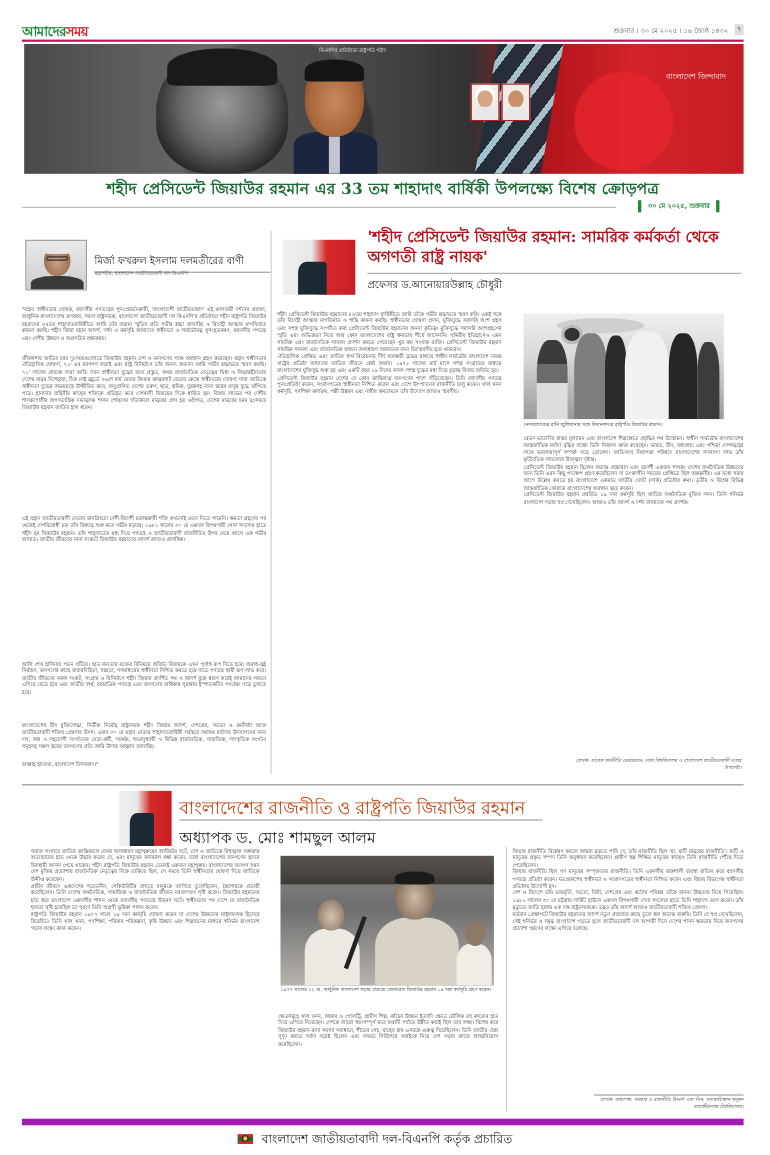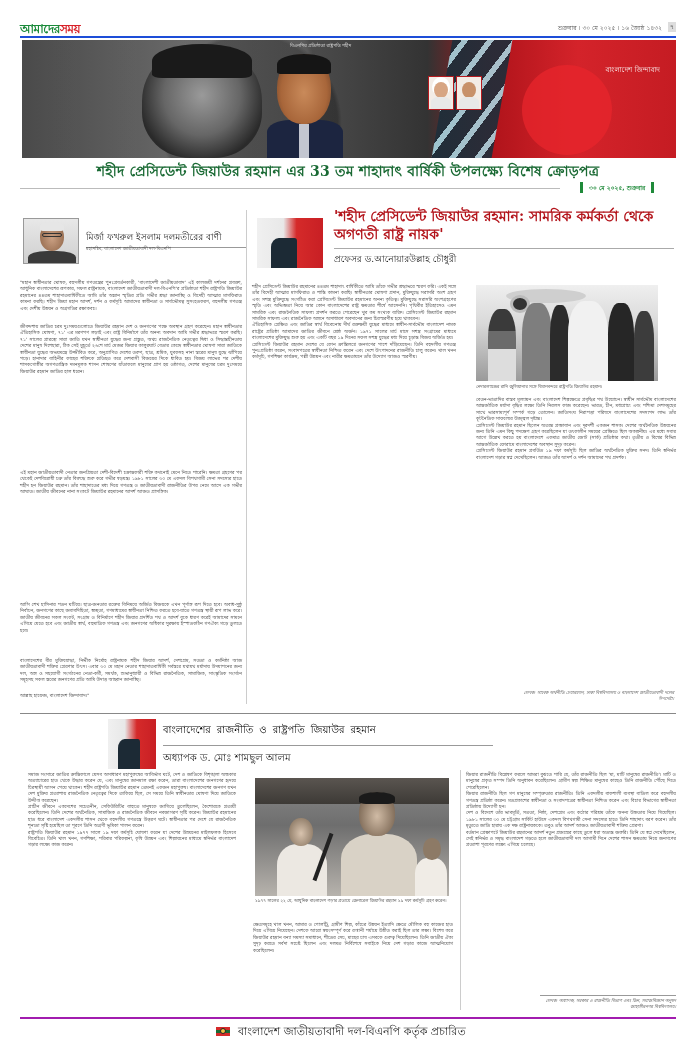--- a/index.html
+++ b/index.html
@@ -1,19 +1,19 @@
 <!DOCTYPE html>
 <html><head>
 <meta charset="utf-8">
 <style>
   * { box-sizing: border-box; margin: 0; padding: 0; }
   html, body { width: 700px; height: 1050px; background: #ffffff; overflow: hidden; }
   body { font-family: "DejaVu Sans", sans-serif; color: #222; position: relative; }
 
-  .masthead { position: absolute; left: 20px; top: 22px; width: 656px; height: 16px; border-bottom: 2px solid #1d4ed8; }
+  .masthead { position: absolute; left: 20px; top: 22px; width: 656px; height: 16px; border-bottom: 2px solid #be185d; }
   .logo { position: absolute; left: 0; top: -2px; font-family: "DejaVu Serif", serif; font-size: 12px; font-weight: bold; letter-spacing: -0.5px; }
   .logo .l1 { color: #1a8a3a; }
   .logo .l2 { color: #d8222a; }
   .dateline { position: absolute; right: 14px; top: 1px; font-size: 6px; color: #555; }
   .pageno { position: absolute; right: 0; top: 0; width: 8px; height: 10px; background: #ddd; font-size: 6px; text-align: center; line-height: 10px; color: #333; }
 
   .banner { position: absolute; left: 22px; top: 40px; width: 654px; height: 118px; overflow: hidden;
     background: linear-gradient(90deg, #3b3b3b 0%, #5c5c5c 25%, #4a4a4a 45%, #333 62%, #b0141b 72%, #d4232a 85%, #c51c23 100%); }
   .banner .tex { position: absolute; inset: 0; background:
     radial-gradient(circle at 20% 40%, rgba(255,255,255,0.08) 0 30%, transparent 31%),
@@ -74,23 +74,23 @@
   .photo-airport .p6 { left: 158px; width: 20px; height: 70px; background: #3c3c3c; }
   .cap-airport { position: absolute; left: 476px; top: 384px; width: 182px; font-size: 4.3px; line-height: 5.8px; color: #333; }
   .col-right { position: absolute; left: 476px; top: 397px; width: 200px; }
   .col-right .body-text { width: 200px; }
   .author-note1 { position: absolute; left: 520px; top: 690px; width: 154px; text-align: right; font-size: 4.3px; line-height: 6px; color: #444; font-style: italic; }
   .sec-rule { position: absolute; left: 20px; top: 713px; width: 656px; border-top: 1px solid #888; }
 
   
   .art2-icon { position: absolute; left: 108px; top: 719px; width: 48px; height: 50px; background: linear-gradient(90deg, #f0f0f0 0%, #e8e8e8 35%, #d52a2a 60%, #c81f24 100%); overflow: hidden; }
   .art2-icon .sil { position:absolute; left:10px; top:20px; width:22px; height:30px; background:#1c2a35; border-radius: 30% 10% 0 0; }
-  .art2-title { position: absolute; left: 163px; top: 722px; font-family: Liberation Mono, monospace; font-size: 10px; color: #000000; }
+  .art2-title { position: absolute; left: 163px; top: 722px; font-family: Liberation Sans, sans-serif; font-size: 16px; color: #c2410c; }
   .art2-rule { position: absolute; left: 163px; top: 745px; width: 330px; border-top: 1px solid #999; }
-  .art2-author { position: absolute; left: 163px; top: 750px; font-family: "DejaVu Serif", serif; font-size: 10px; color: #222; }
+  .art2-author { position: absolute; left: 163px; top: 750px; font-family: "DejaVu Serif", serif; font-size: 14px; color: #222; }
   .col2-left { position: absolute; left: 28px; top: 772px; width: 208px; }
   .col2-left .body-text { width: 208px; }
   .photo-ziarally { position: absolute; left: 255px; top: 778px; width: 194px; height: 118px; background: linear-gradient(#8a8a8a 0%, #6e6e6e 40%, #b7b3ad 100%); overflow: hidden; }
   .photo-ziarally .tent { position:absolute; left:0; top:0; width:194px; height:26px; background: linear-gradient(#5a5550, #3d3a36); }
   .photo-ziarally .man1 { position:absolute; left:22px; top:40px; width:50px; height:78px; }
   .photo-ziarally .man1 .h { position:absolute; left:12px; top:0; width:24px; height:28px; border-radius:48%; background: radial-gradient(ellipse at 50% 55%, #d8c3ae 0%, #8d7a66 80%); }
   .photo-ziarally .man1 .b { position:absolute; left:0; top:26px; width:50px; height:52px; border-radius:40% 40% 0 0; background:#ece8e2; }
   .photo-ziarally .man2 { position:absolute; left:86px; top:14px; width:76px; height:104px; }
   .photo-ziarally .man2 .h { position:absolute; left:18px; top:0; width:36px; height:44px; border-radius:46%; background: radial-gradient(ellipse at 50% 55%, #d0bba5 0%, #7a6653 80%); }
   .photo-ziarally .man2 .hr { position:absolute; left:18px; top:0; width:36px; height:12px; border-radius:50% 50% 20% 20%; background:#1a1a1a; }
@@ -100,21 +100,21 @@
   .photo-ziarally .man3 .h { position:absolute; left:8px; top:0; width:18px; height:22px; border-radius:48%; background:#8d7a66; }
   .photo-ziarally .man3 .b { position:absolute; left:0; top:20px; width:32px; height:38px; border-radius:40% 40% 0 0; background:#f0ece6; }
   .cap-ziarally { position: absolute; left: 255px; top: 898px; width: 194px; font-size: 4.3px; line-height: 5.8px; color: #333; }
   .col2-mid { position: absolute; left: 253px; top: 922px; width: 200px; }
   .col2-mid .body-text { width: 200px; }
   .v-divider2 { position: absolute; left: 460px; top: 770px; height: 240px; border-left: 1px solid #ccc; }
   .col2-right { position: absolute; left: 466px; top: 772px; width: 210px; }
   .col2-right .body-text { width: 210px; }
   .author-note2 { position: absolute; left: 540px; top: 995px; width: 136px; text-align: right; font-size: 4.3px; line-height: 6px; color: #444; font-style: italic; border-top: 1px solid #999; padding-top: 2px; }
 
-  .footer { position: absolute; left: 20px; top: 1017px; width: 656px; height: 26px; border-top: 2px solid #a21caf; text-align: center; }
+  .footer { position: absolute; left: 20px; top: 1017px; width: 656px; height: 26px; border-top: 6px solid #a21caf; text-align: center; }
   .footer-flag { position: absolute; left: 196px; top: 8px; width: 14px; height: 9px; background: linear-gradient(#d52a2a 0 33%, #1a6a34 33% 66%, #d52a2a 66%); }
   .footer-flag .dot { position:absolute; left:4px; top:1px; width:6px; height:6px; border-radius:50%; background:#f0c040; border:1px solid #222; }
   .footer-text { position: absolute; left: 218px; top: 4px; font-family: "DejaVu Serif", serif; font-size: 11px; color: #222; }
 </style>
 </head>
 <body>
 
 <div class="masthead">
   <div class="logo">
     <span class="l1">আমাদের</span><span class="l2">সময়</span>

